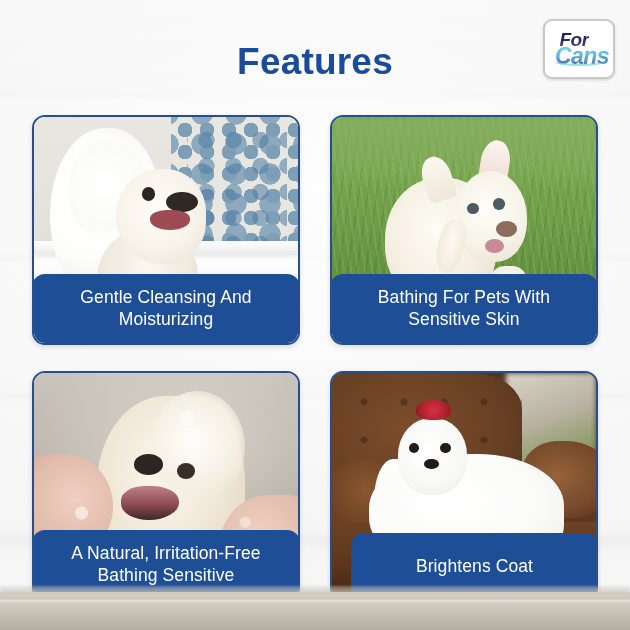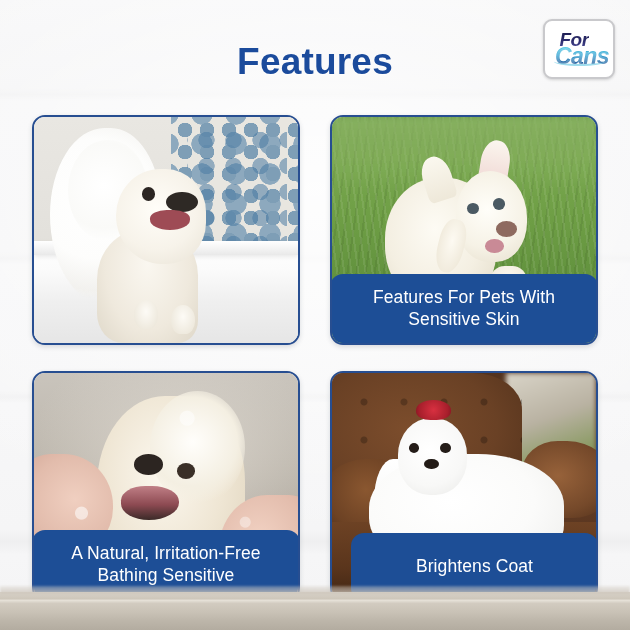--- a/index.html
+++ b/index.html
@@ -553,40 +553,43 @@
         <div class="p1-foam"></div>
         <div class="p1-foam2"></div>
         <div class="p1-dog-body"></div>
         <div class="p1-dog-head"></div>
         <div class="p1-eye"></div>
         <div class="p1-snout"></div>
         <div class="p1-tongue"></div>
         <div class="p1-paw a"></div>
         <div class="p1-paw b"></div>
       </div>
+      <div class="card-caption">
+        <span>Gentle Cleansing And Moisturizing</span>
+      </div>
     </div>
 
     <div class="card">
       <div class="card-photo photo2">
         <div class="p2-grass"></div>
         <div class="p2-blur-top"></div>
         <div class="p2-tail"></div>
         <div class="p2-dog-body"></div>
         <div class="p2-ear l"></div>
         <div class="p2-ear r"></div>
         <div class="p2-dog-head"></div>
         <div class="p2-leg a"></div>
         <div class="p2-leg b"></div>
         <div class="p2-eye l"></div>
         <div class="p2-eye r"></div>
         <div class="p2-nose"></div>
         <div class="p2-tongue"></div>
       </div>
       <div class="card-caption">
-        <span>Features For Pets With Sensitive Skin</span>
+        <span>Bathing For Pets With Sensitive Skin</span>
       </div>
     </div>
 
     <div class="card">
       <div class="card-photo photo3">
         <div class="p3-bg-blur"></div>
         <div class="p3-dog"></div>
         <div class="p3-foam"></div>
         <div class="p3-hand-l"></div>
         <div class="p3-hand-r"></div>

